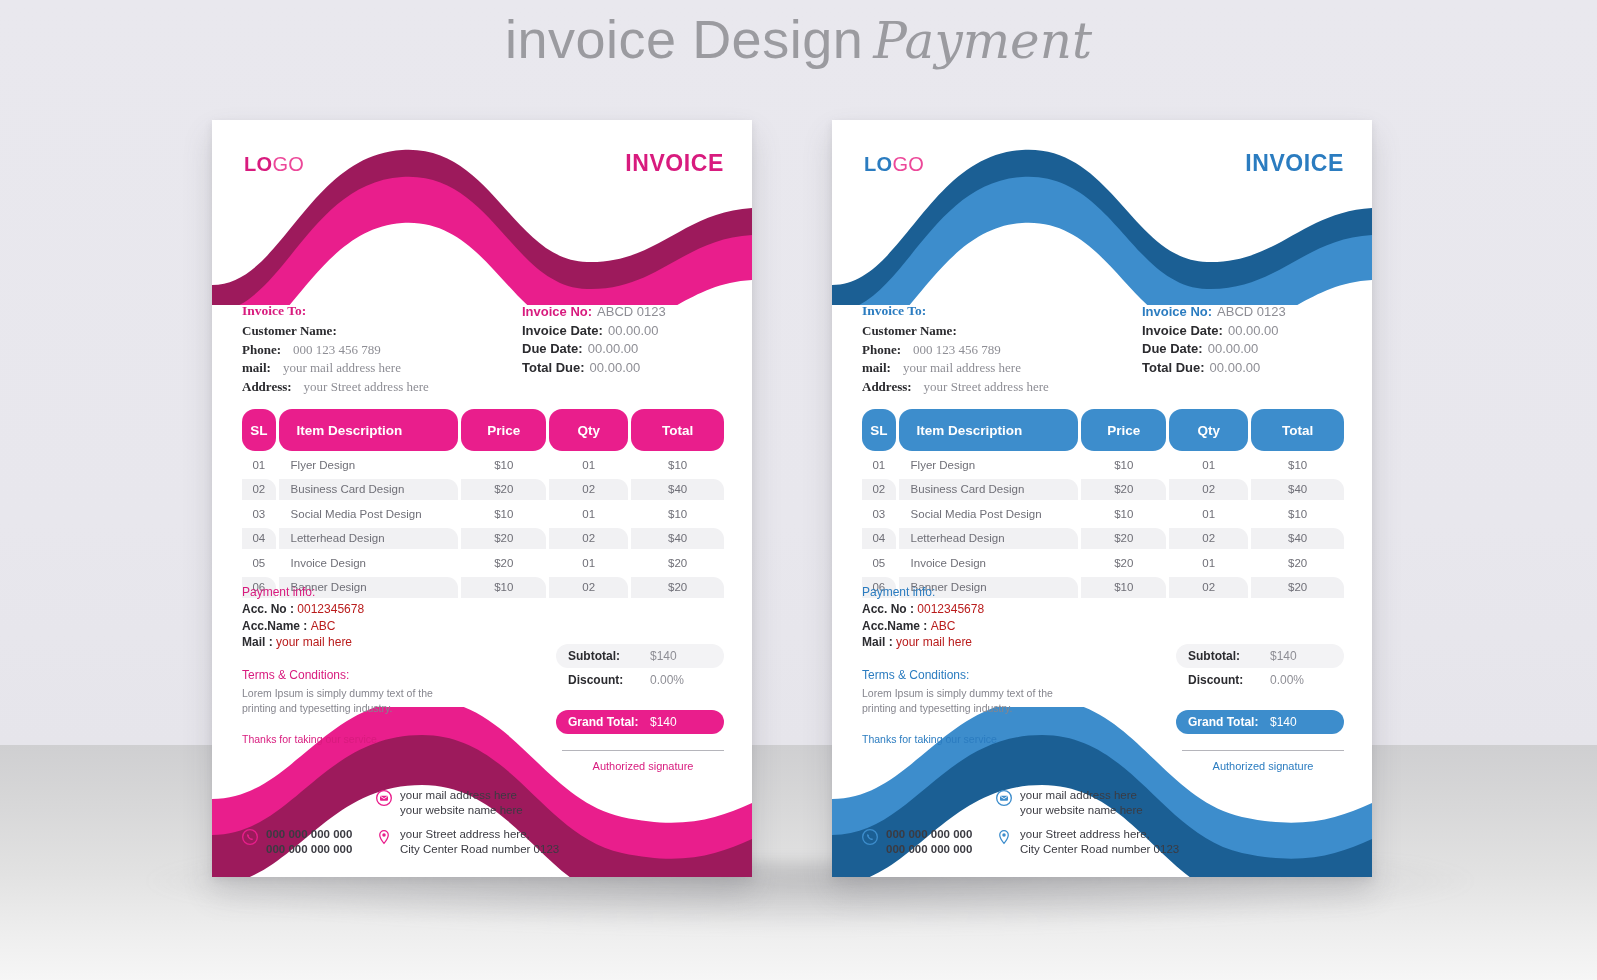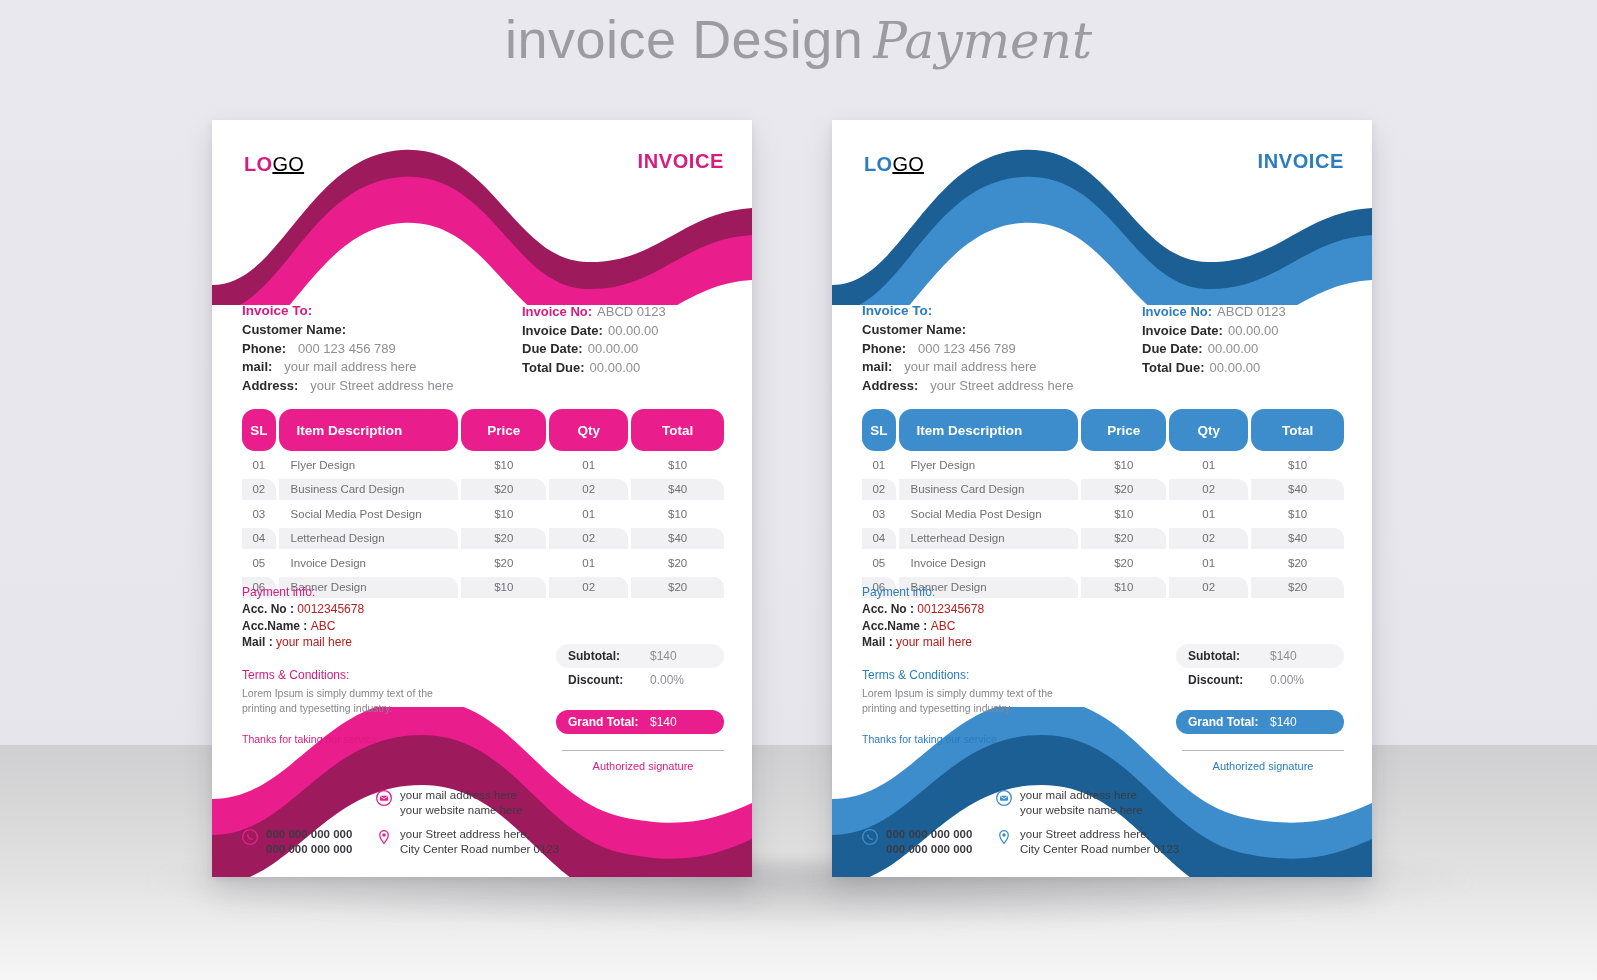--- a/index.html
+++ b/index.html
@@ -50,29 +50,29 @@
   .wave-bottom{ bottom:0; }
 
   .content{ position:absolute; inset:0; }
 
   
   .logo{
     position:absolute; left:32px; top:33px;
     font-size:20px; font-weight:700; letter-spacing:.3px;
   }
   .logo .lo{  }
-  .logo .go{ color:#000000; font-weight:400;text-decoration:underline; }
+  .logo .go{ color:#ec4899; font-weight:400; }
 
   .invoice-word{
     position:absolute; right:28px; top:30px;
-    font-size:20px; font-weight:800; letter-spacing:.6px;
-  }
-
-  
-  .meta-left{ position:absolute; left:30px; top:183px; }
+    font-size:23px; font-weight:800; letter-spacing:.6px;
+  }
+
+  
+  .meta-left{ position:absolute; left:30px; top:183px;font-family:Liberation Serif, serif; }
   .meta-right{ position:absolute; left:310px; top:183px; }
   .meta-title{ font-size:13.5px; font-weight:700; margin-bottom:3px; }
   .meta-row{ font-size:13px; font-weight:700; color:#2b2b2f; line-height:18.5px; white-space:nowrap; }
   .meta-row .val{ font-weight:400; color:#8e8e95; padding-left:5px; }
   .meta-left .meta-row .val{ padding-left:12px; }
 
   
   .tbl{ position:absolute; left:30px; top:289px; width:482px; }
   .thead{ display:flex; height:42px; gap:3px; }
   .th{

